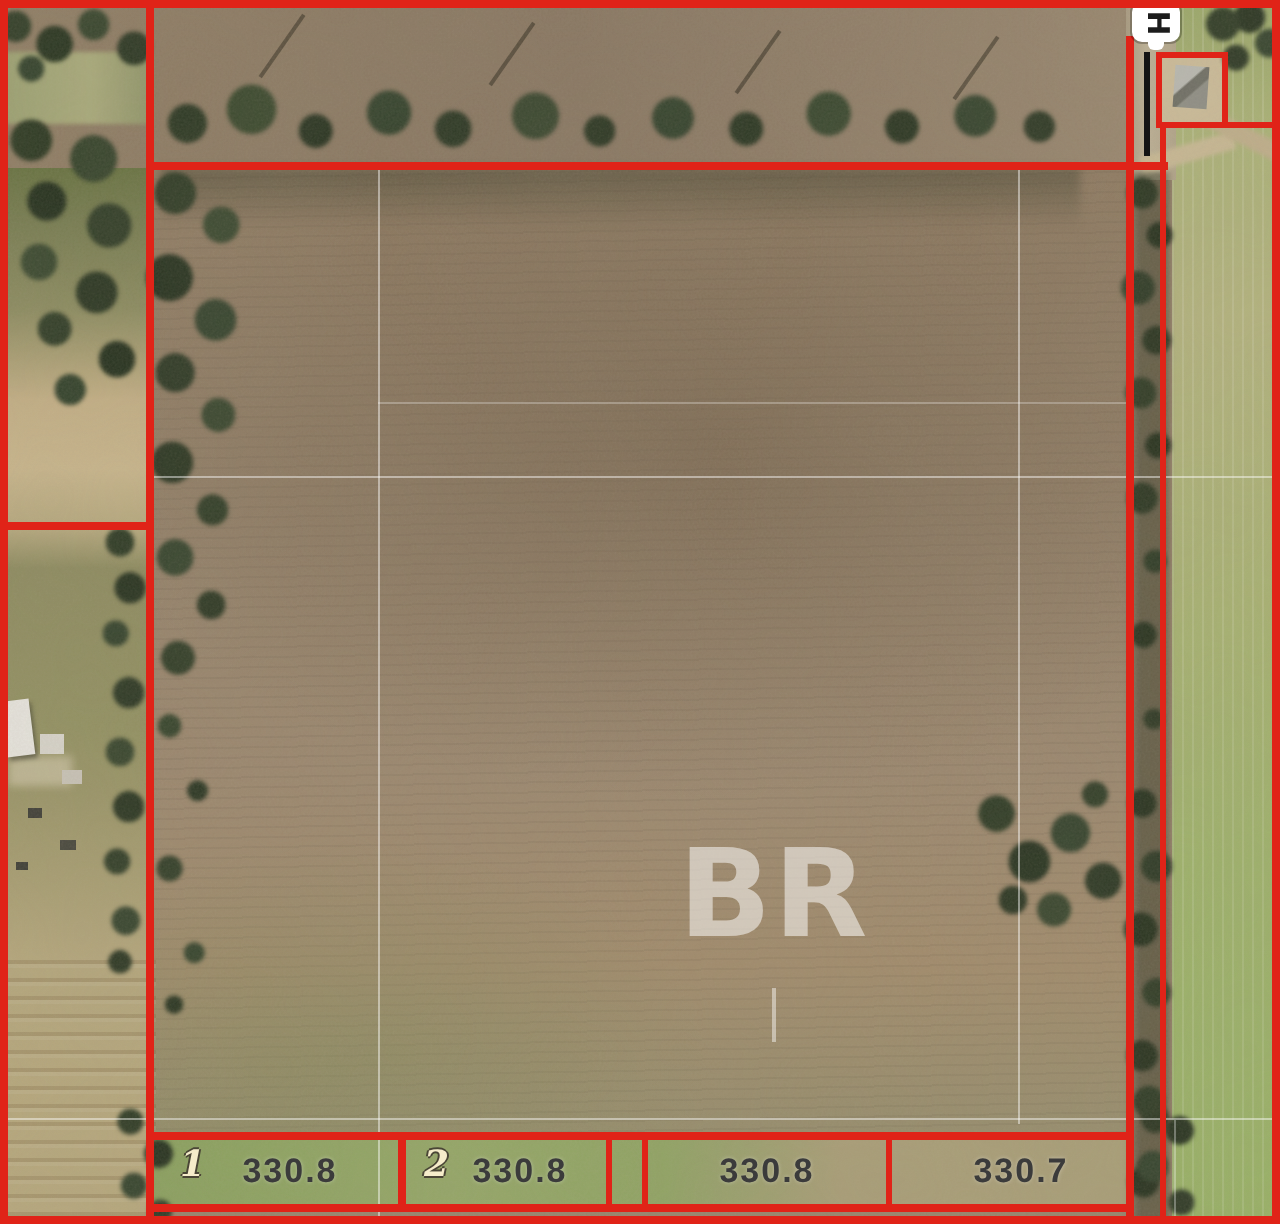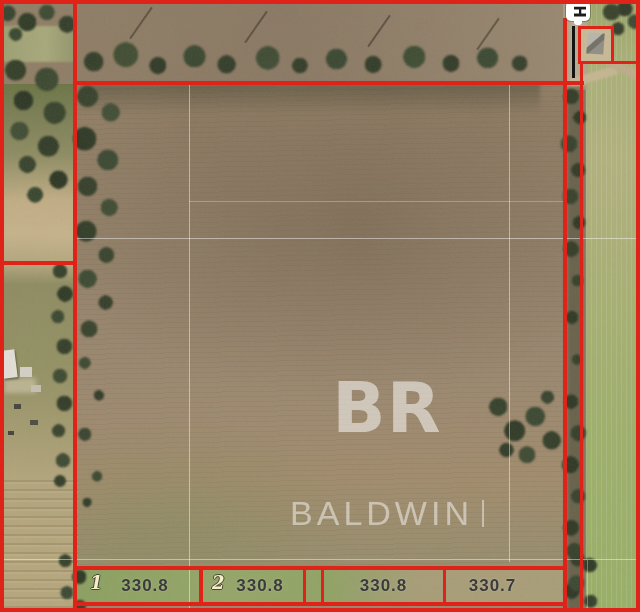--- a/index.html
+++ b/index.html
@@ -187,39 +187,39 @@
   #div3{left:443px;top:566px;width:3px;height:40px;}
   .frame{position:absolute;inset:0;border:4px solid var(--red);z-index:9;pointer-events:none;}
 
   
   .strip-grass{left:77px;top:570px;width:490px;height:32px;z-index:2;position:absolute;
     background:linear-gradient(90deg,#89a05d 0%,#93a765 30%,#8fa362 52%,#97a06a 58%,#a89d76 70%,#a89e76 100%);}
   .lot-box{position:absolute;top:570px;height:32px;display:flex;align-items:center;justify-content:center;z-index:7;}
   #lot1{left:77px;width:122px;}
   #lot2{left:203px;width:100px;}
   #lot3{left:324px;width:119px;}
-  #lot4{left:446px;width:93px;}
+  #lot4{left:464px;width:93px;}
   .lot-num{position:absolute;left:13px;top:4px;font-family:"DejaVu Serif",serif;font-style:italic;font-weight:bold;
     font-size:18px;color:#f5ecca;line-height:1;
     text-shadow:-1px 0 0 #4a4636,1px 0 0 #4a4636,0 -1px 0 #4a4636,0 1px 0 #4a4636;}
   #lot2 .lot-num{left:9px;}
   .lot-val{font-size:17px;font-weight:bold;color:#3b3b3b;letter-spacing:1px;text-shadow:0 0 2px rgba(255,255,255,0.35);}
   #lot1 .lot-val,#lot2 .lot-val{margin-left:14px;}
 
   
   .shield{left:566px;top:1px;width:24px;height:20px;z-index:6;position:absolute;background:#fff;border-radius:5px;
     display:flex;align-items:center;justify-content:center;box-shadow:0 0 0 1px rgba(0,0,0,0.25);}
   .shield-glyph{display:inline-block;transform:rotate(90deg);font-weight:bold;font-size:15px;color:#1c1c1c;line-height:1;font-family:"DejaVu Sans",sans-serif;}
   .shield-tab{left:574px;top:20px;width:8px;height:5px;z-index:6;position:absolute;background:#fff;border-radius:0 0 3px 3px;}
   .centerline{left:572px;top:26px;width:3px;height:52px;z-index:5;position:absolute;background:#141414;}
 
   
   .wm{z-index:8;position:absolute;pointer-events:none;}
-  .wm-logo{left:387px;top:368px;transform:translateX(-50%);font-family:"DejaVu Sans",sans-serif;
-    font-weight:bold;font-size:70px;line-height:80px;letter-spacing:1px;color:rgba(255,255,255,0.52);}
+  .wm-logo{left:387px;top:408px;transform:translateX(-50%);font-family:"DejaVu Sans",sans-serif;
+    font-weight:bold;font-size:61px;line-height:80px;letter-spacing:1px;color:rgba(255,255,255,0.52);}
   .wm-text{left:387px;top:494px;transform:translateX(-50%);display:flex;align-items:center;gap:9px;white-space:nowrap;}
   .wm-left{font-size:34px;font-weight:normal;letter-spacing:4px;color:rgba(255,255,255,0.48);}
   .wm-sep{width:2px;height:27px;background:rgba(255,255,255,0.45);}
   .wm-right{font-size:34px;font-weight:bold;letter-spacing:3px;color:rgba(255,255,255,0.62);}
 </style>
 </head>
 <body>
 
 <div id="map">
 
@@ -311,18 +311,17 @@
   </div>
 
   <div class="centerline"></div>
   <div class="shield">
     <span class="shield-glyph">H</span>
   </div>
   <div class="shield-tab"></div>
 
   <div class="wm wm-logo">BR</div>
   <div class="wm wm-text">
-    <span class="wm-left">BALDWIN</span>
     <span class="wm-sep"></span>
   </div>
 
   <div class="frame"></div>
 </div>
 
 </body></html>

